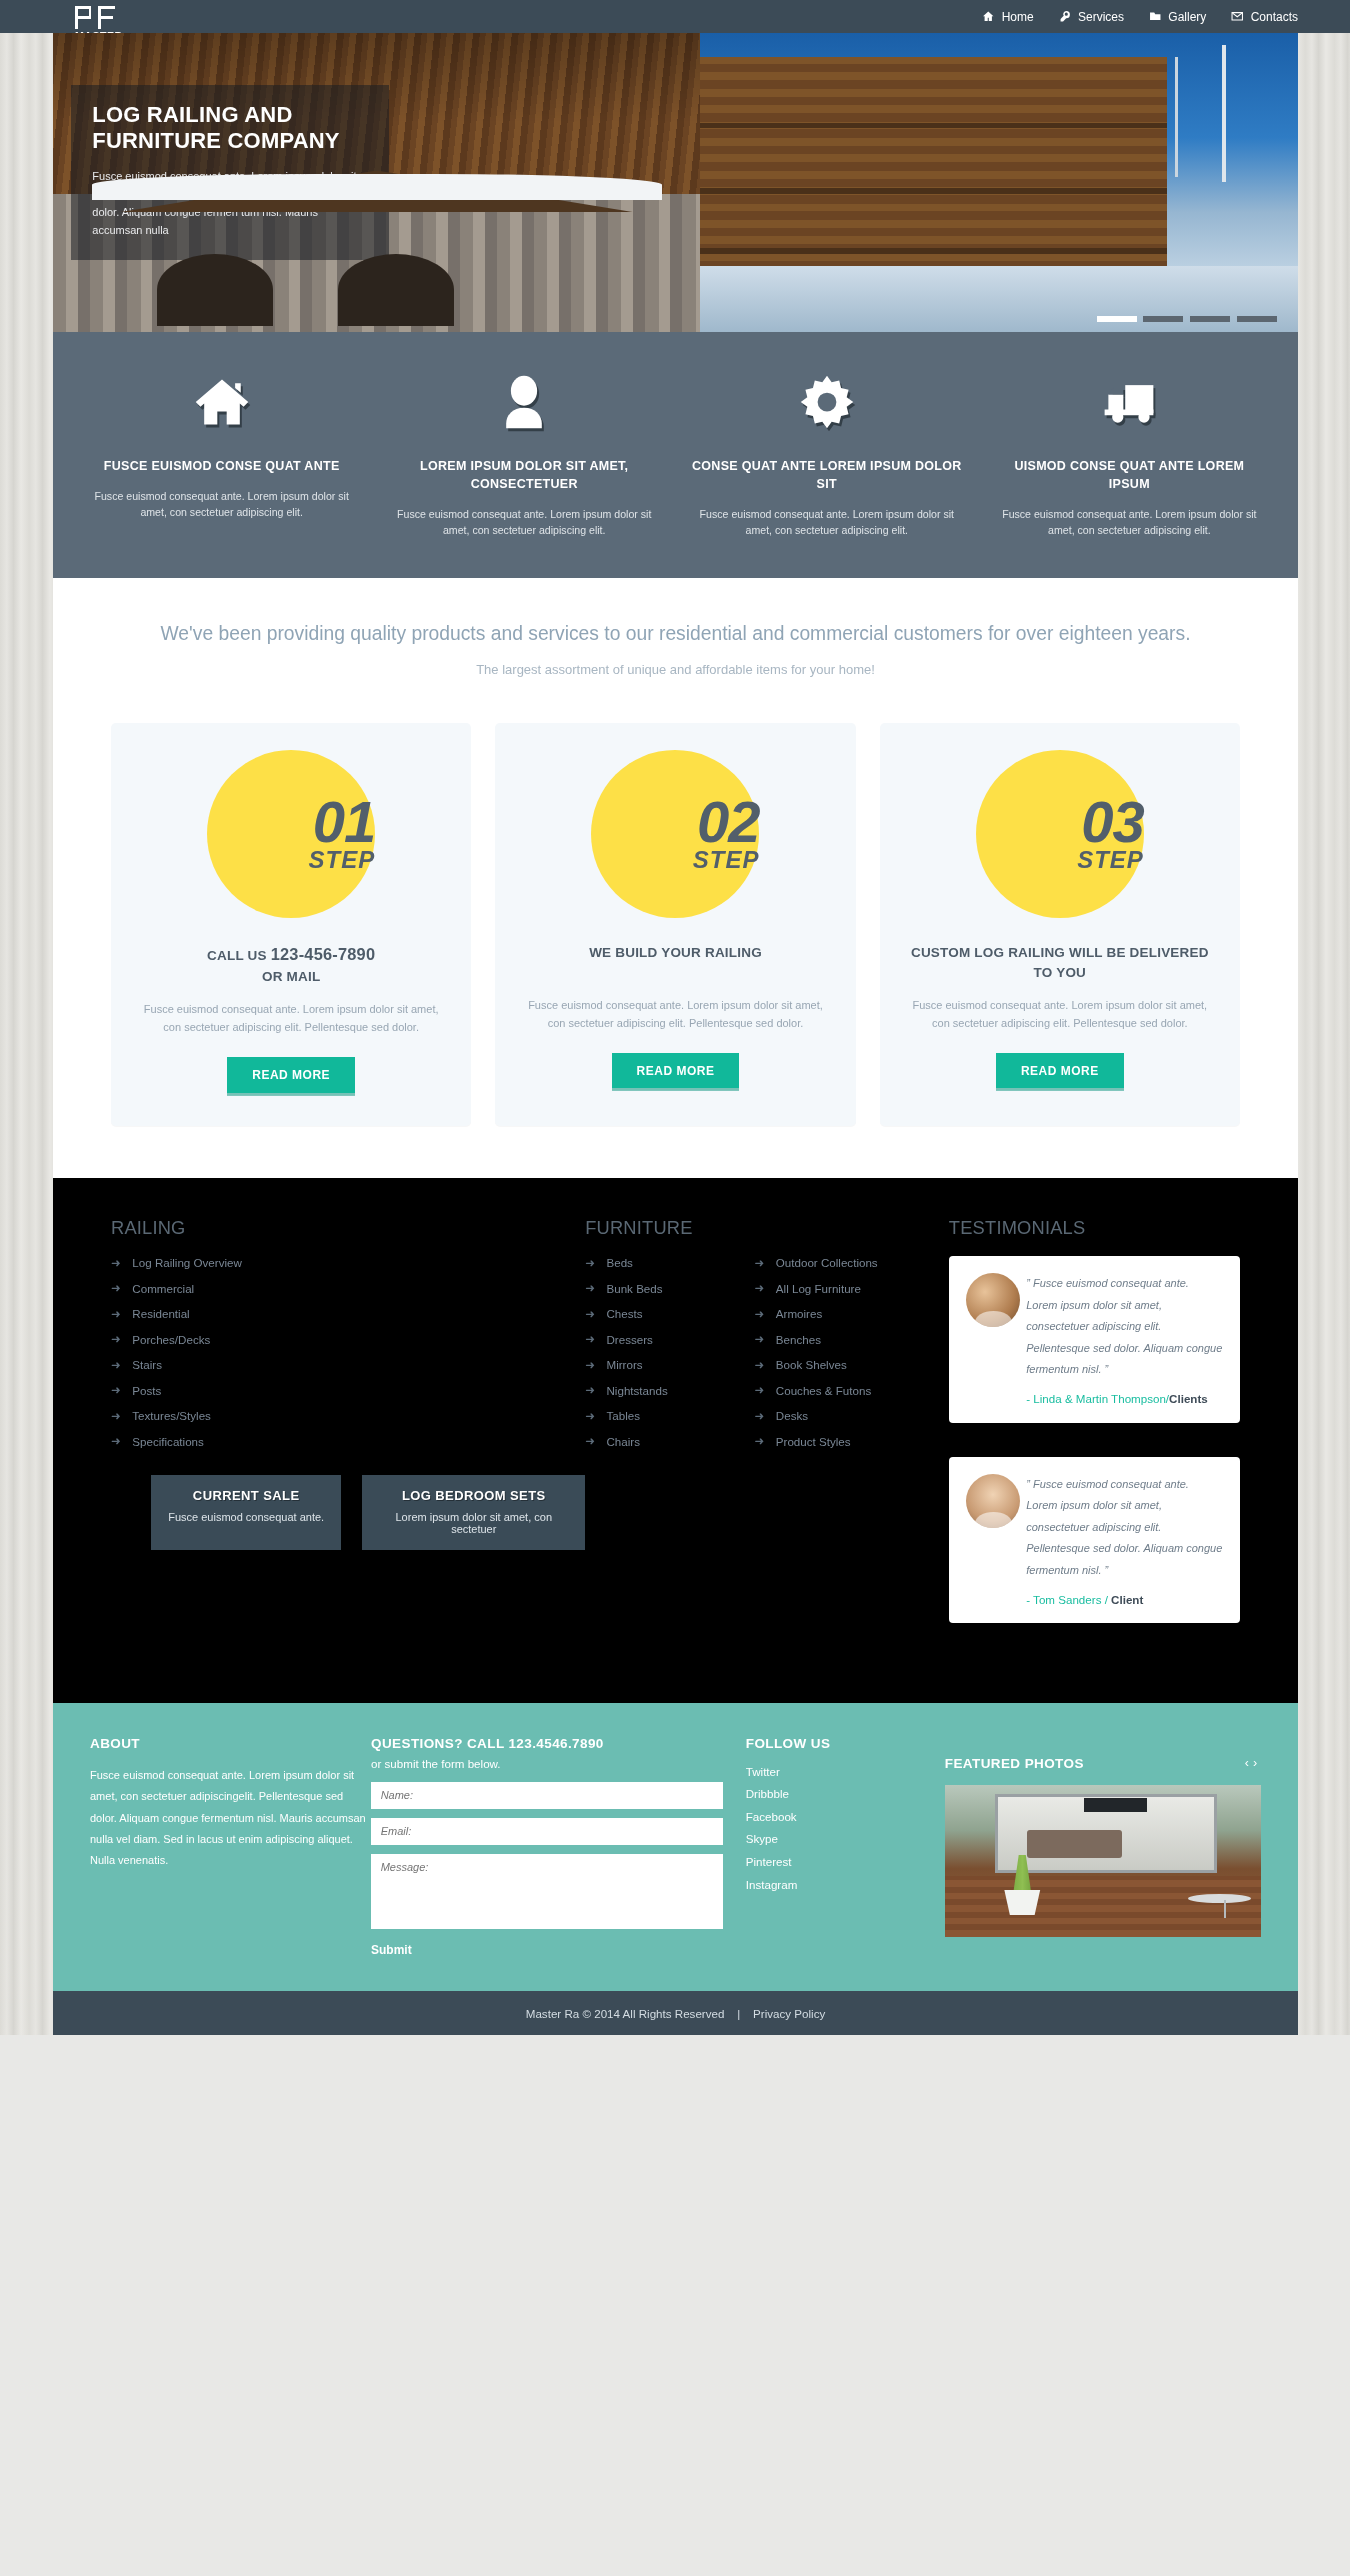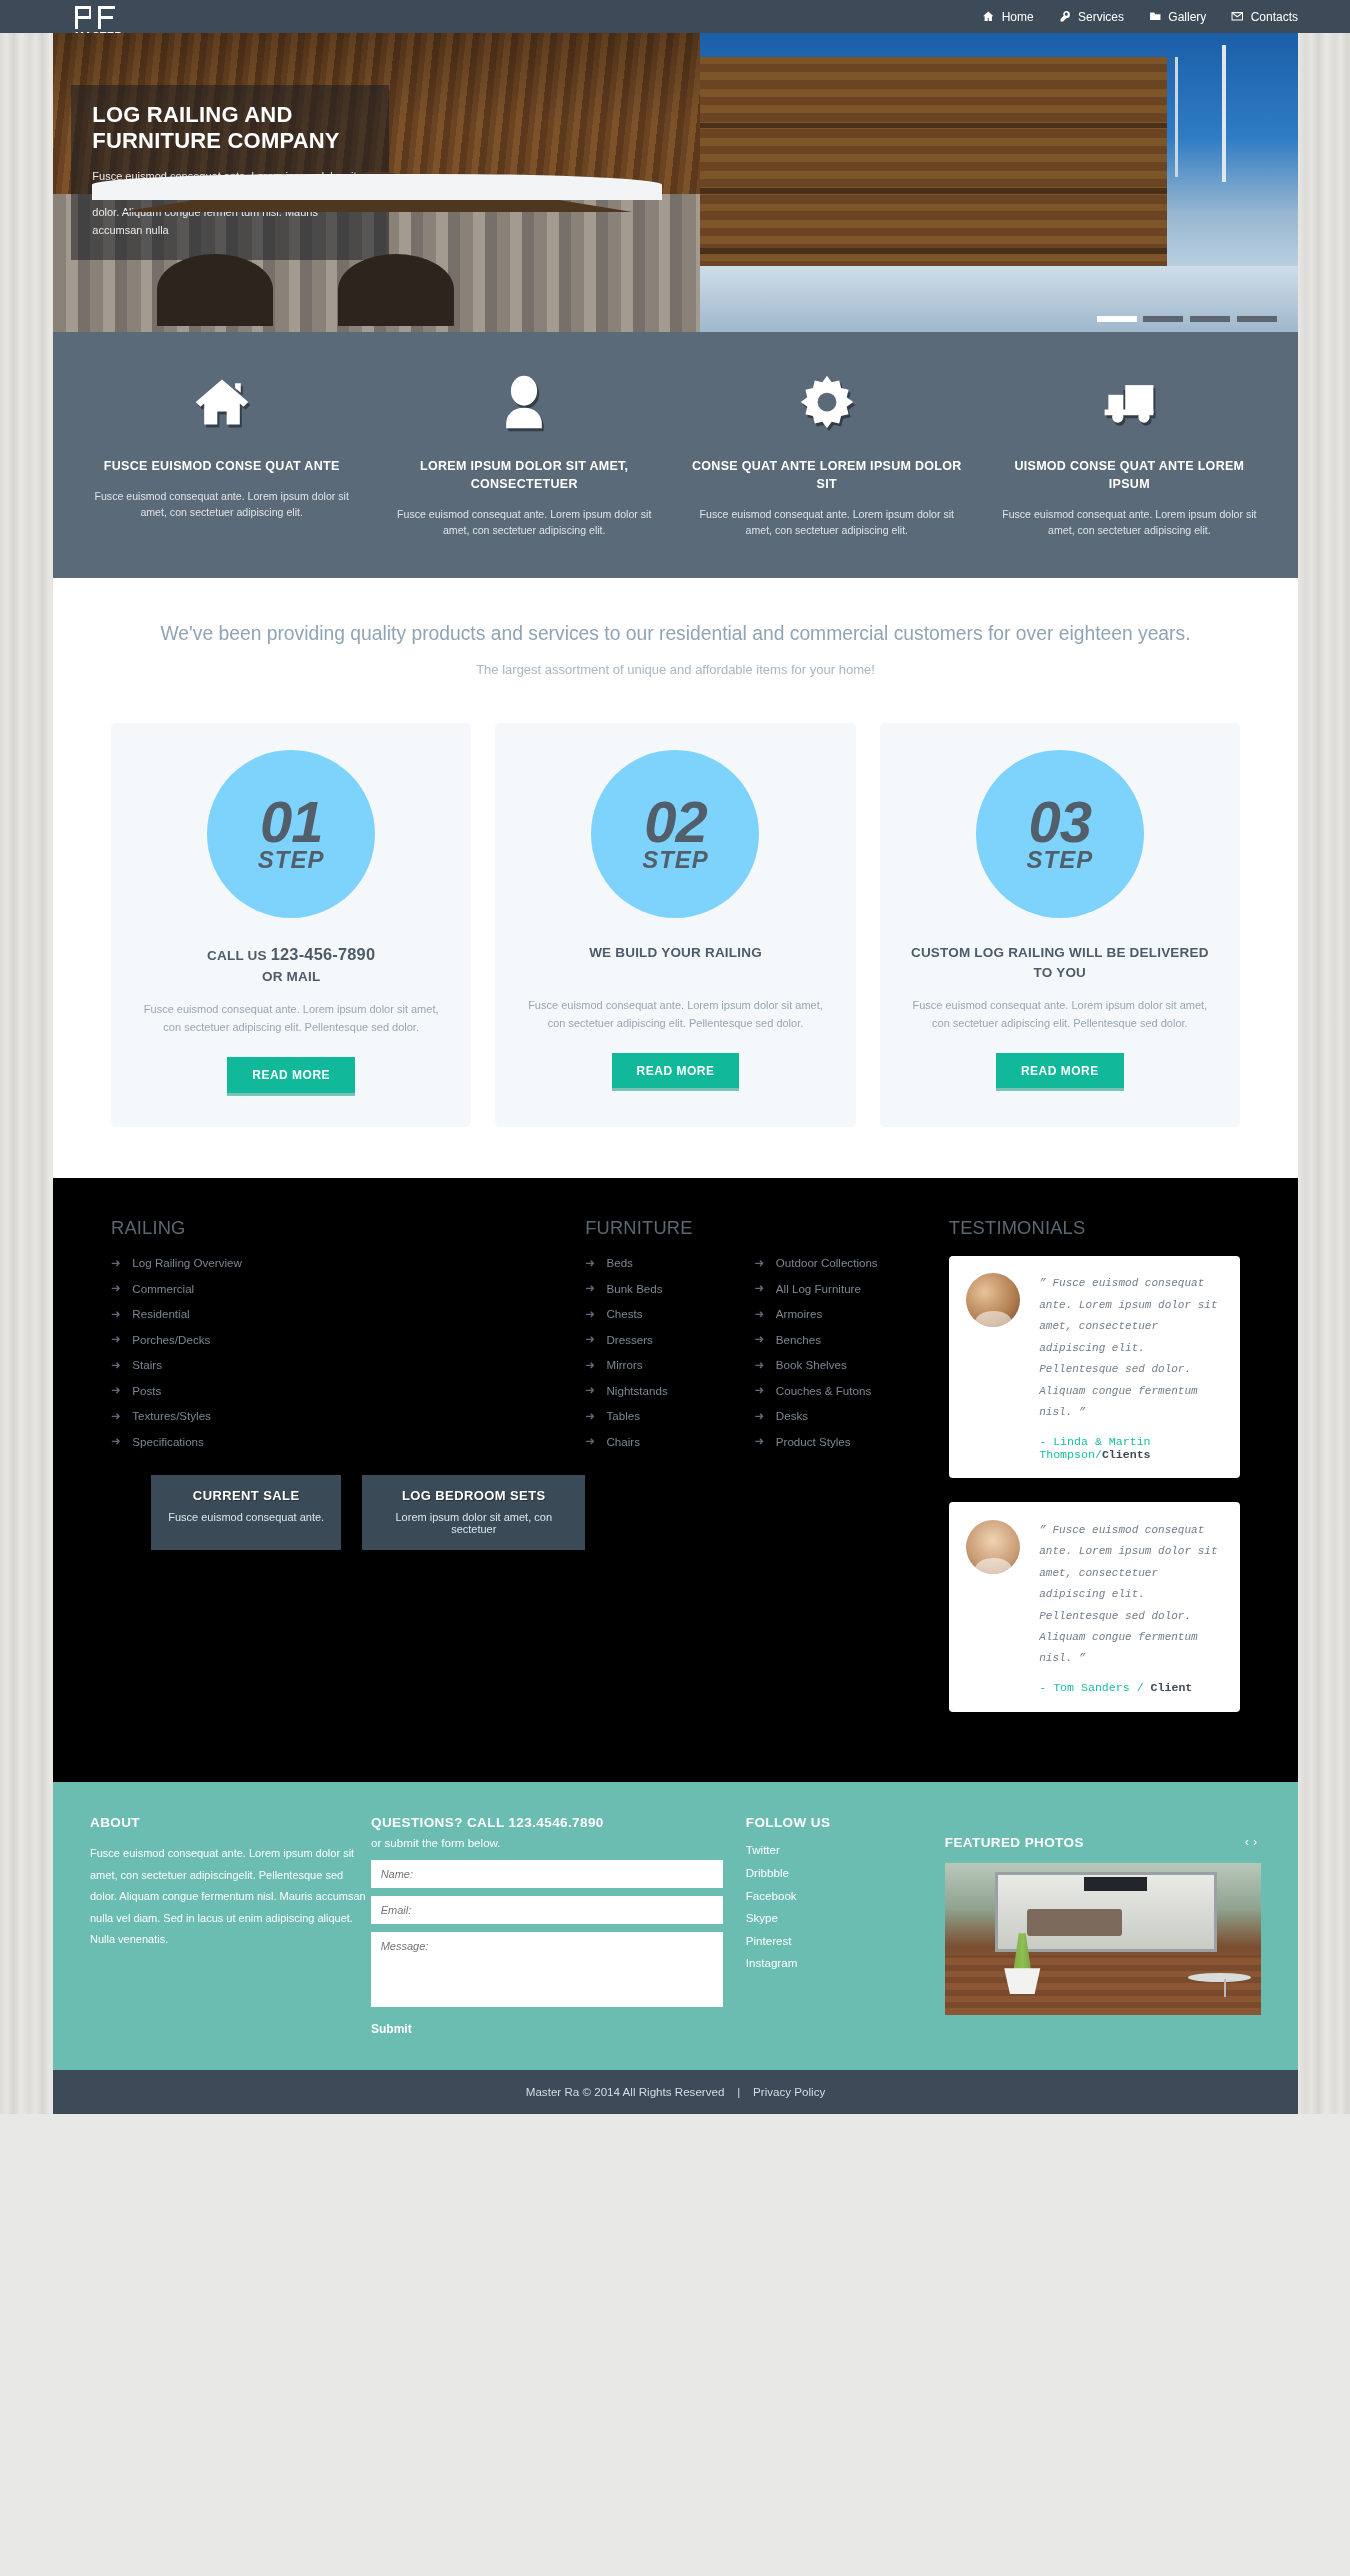--- a/index.html
+++ b/index.html
@@ -220,22 +220,22 @@
     background:#f4f8fb;
     border-radius: 4.8px;
     padding: 27px 25px 33px 25px;
     text-align:center;
     box-shadow: 0 1px 0 rgba(0,0,0,.03);
   }
   .circle {
     width: 168px; height: 168px;
     margin: 0 auto 25px auto;
     border-radius: 50%;
-    background: #7dd3fc;
-    display:flex; flex-direction:column; align-items:center; justify-content:center;
+    background: #fde047;
+    display:flex; flex-direction:column; align-items:flex-end; justify-content:center;
   }
   .circle .num {
     font-size: 58px; font-weight: bold; font-style: italic;
     color:#525f6b; line-height:.92; letter-spacing:-1px;
   }
   .circle .stp {
     font-size: 24px; font-weight: bold; font-style: italic;
     color:#525f6b; letter-spacing: 1px; margin-top:-1.9px;
   }
   .step h4 {
@@ -294,24 +294,23 @@
     font-size: 13px; font-weight:bold; text-transform:uppercase;
     letter-spacing:0.4px; margin-bottom: 7.7px;
     text-shadow: 1px 1px 0 rgba(0,0,0,.35);
   }
   .banner p { font-size: 11px; color:#dde4e9; }
 
   .cat-col-testi { width: 28%; padding-left: 25px; }
   .testi {
     background:#fff; border-radius: 3.9px;
     padding: 17.4px 17.4px 17.4px 17.4px;
-    display:flex; gap: 19px;
-    margin-bottom: 24px;
+    display:flex; gap: 6px;
+    margin-bottom: 34px;
     box-shadow: 0 1px 1.9px rgba(0,0,0,.05);
-    font-family: Liberation Mono, monospace;
   }
   .testi .avatar {
     width: 54px; height:54px; border-radius:50%;
     flex: 0 0 54px;
     background: radial-gradient(circle at 35% 35%, #e8c39a, #b07d4f 60%, #6f4a2a);
     overflow:hidden; position:relative;
   }
   .testi .avatar.a2 { background: radial-gradient(circle at 50% 38%, #f0d3b4, #c89a72 62%, #8d6546); }
   .testi .avatar:after {
     content:""; position:absolute; left:16%; bottom:-12%; width:68%; height:42%;

